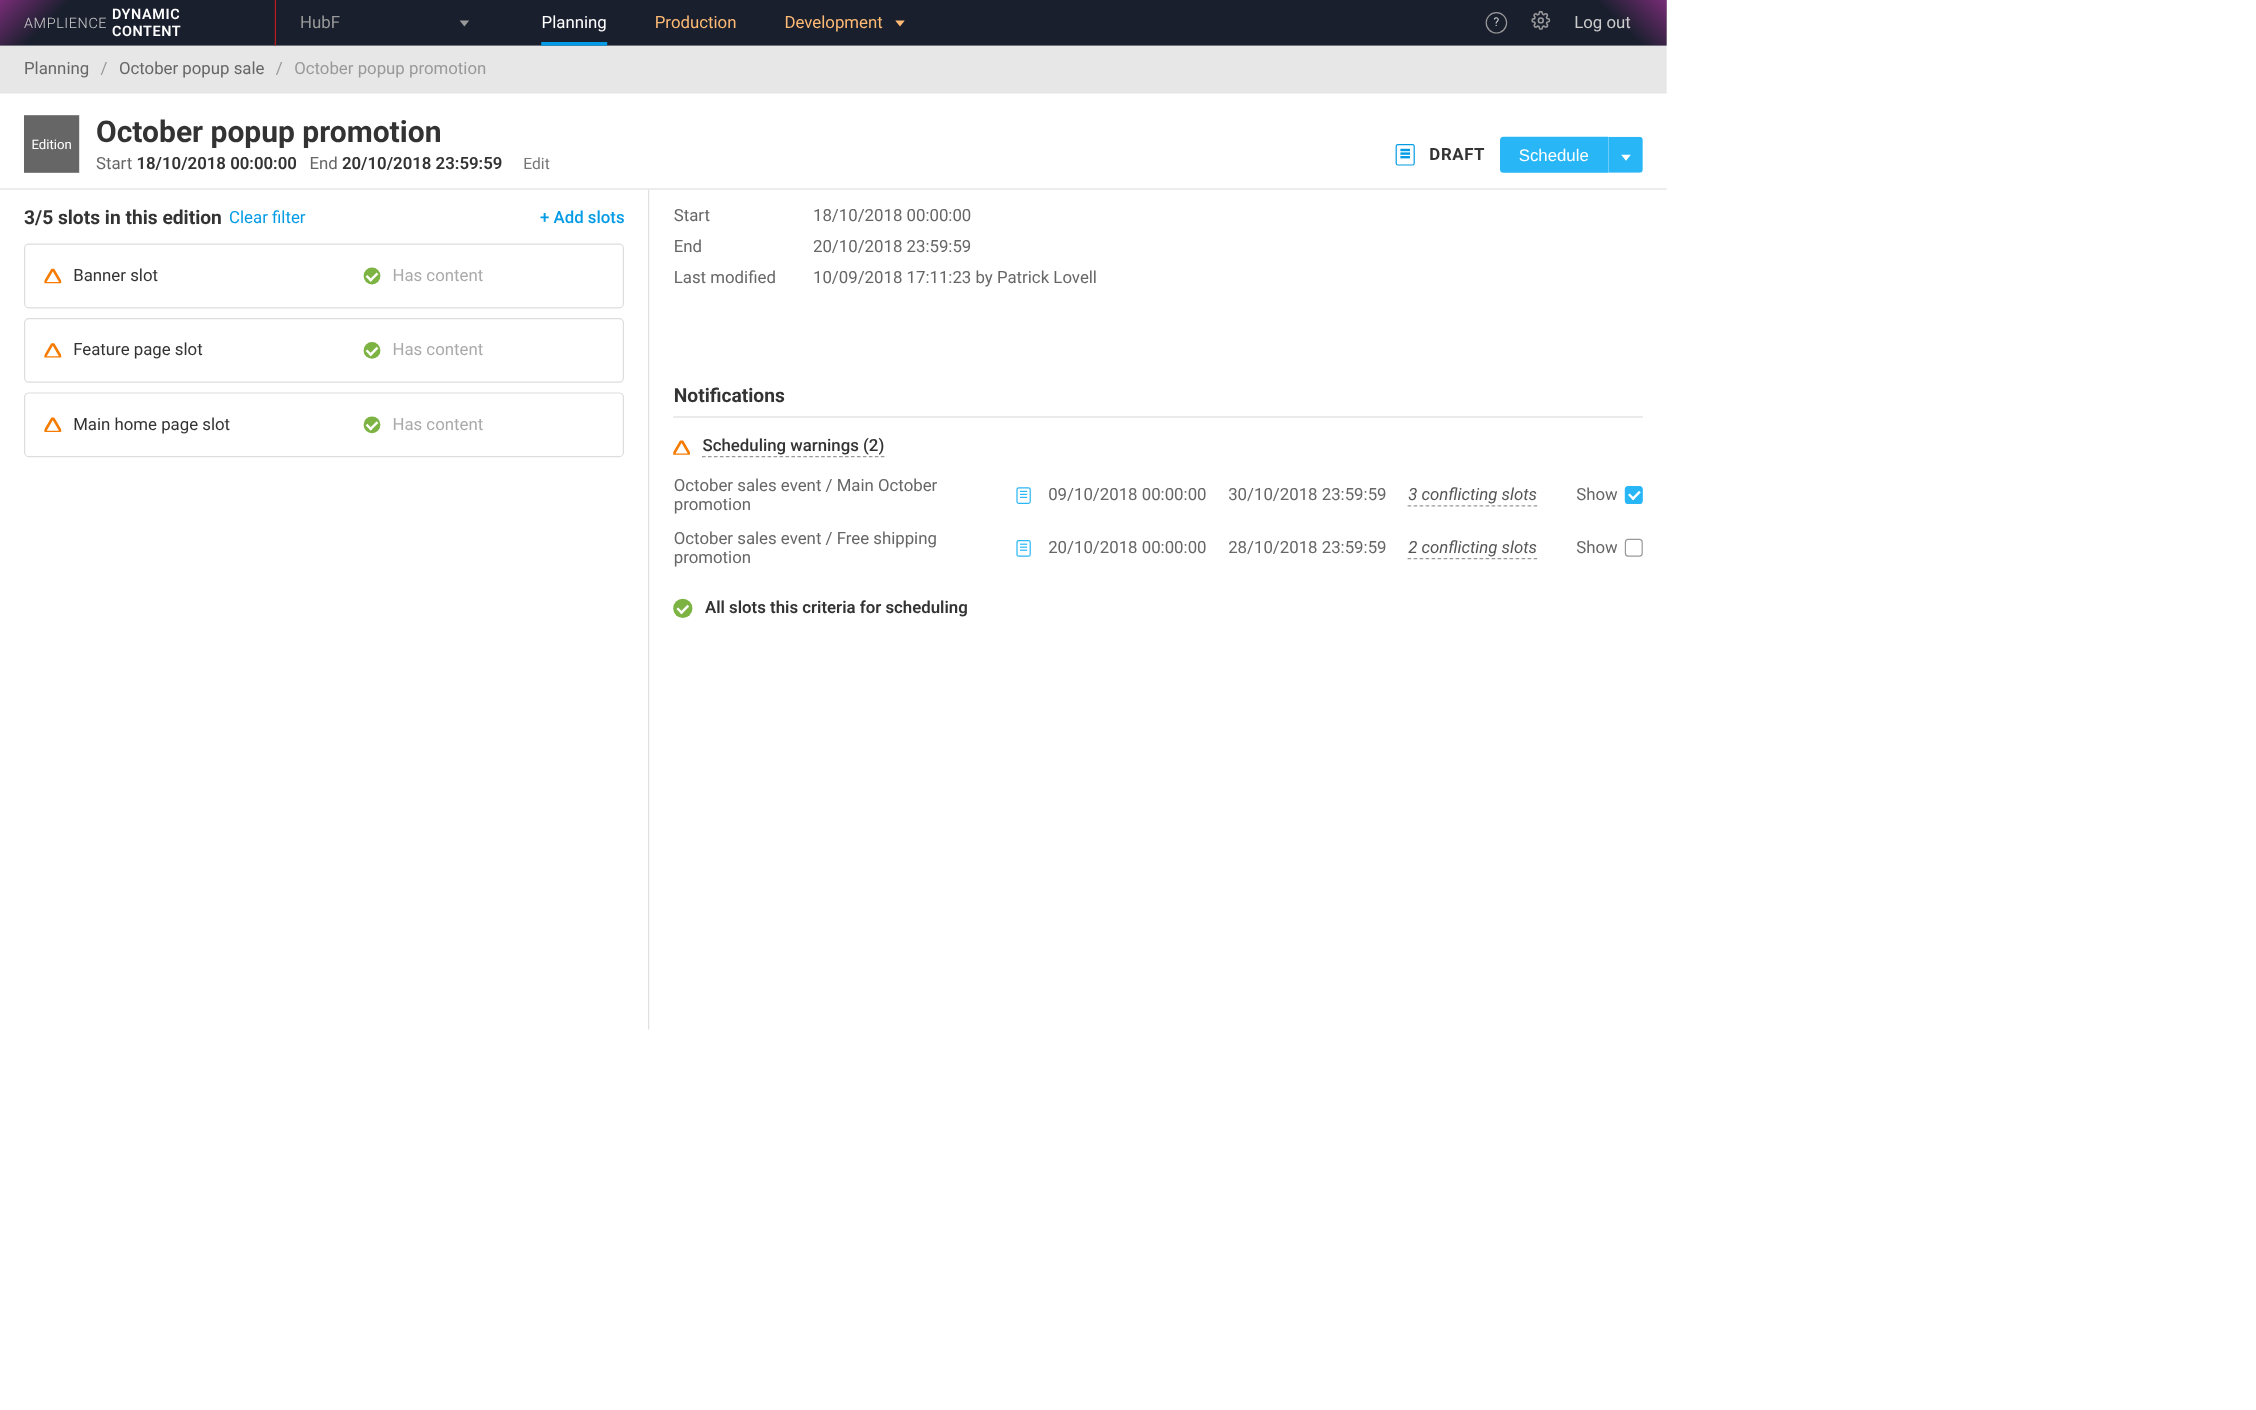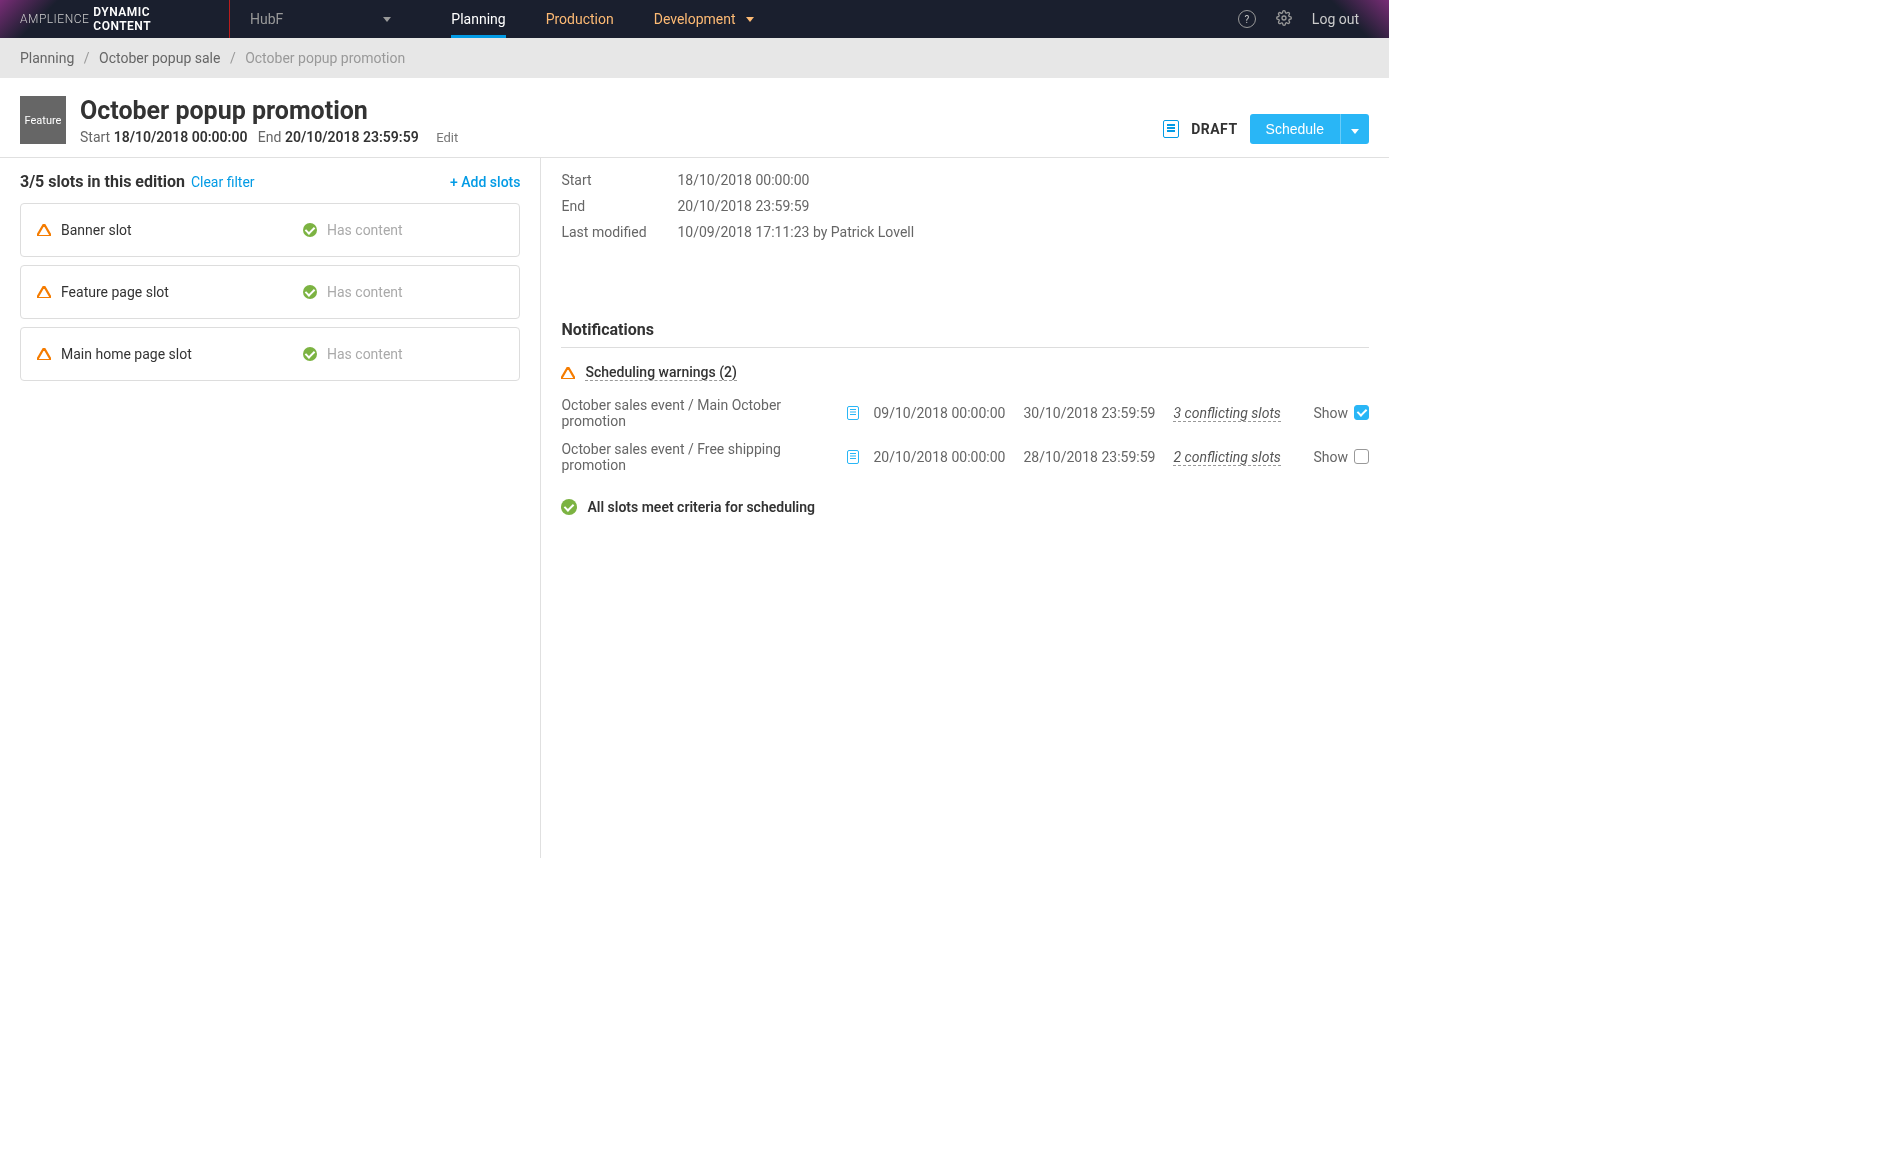--- a/index.html
+++ b/index.html
@@ -128,21 +128,21 @@
 
 <div class="crumbs">
   <a>Planning</a>
   <span class="crumb-sep">/</span>
   <a>October popup sale</a>
   <span class="crumb-sep">/</span>
   <span class="crumb-current">October popup promotion</span>
 </div>
 
 <div class="page-header">
-  <div class="edition-badge">Feature</div>
+  <div class="edition-badge">Edition</div>
   <div class="title-block">
     <h1 class="page-title">October popup promotion</h1>
     <div class="date-line">
       <span class="date-label">Start</span>
       <span class="date-val">18/10/2018 00:00:00</span>&nbsp;&nbsp;
       <span class="date-label">End</span>
       <span class="date-val">20/10/2018 23:59:59</span>
       <span class="date-edit">Edit</span>
     </div>
   </div>
@@ -244,17 +244,17 @@
             <span class="warn-date">28/10/2018 23:59:59</span>
             <span class="conflict"><span>2 conflicting slots</span></span>
             <span class="show-block">
               <span>Show</span>
               <span class="checkbox"></span>
             </span>
           </div>
         </div>
       <div class="all-ok">
         <span class="check-g"></span>
-        <span class="all-ok-text">All slots meet criteria for scheduling</span>
+        <span class="all-ok-text">All slots this criteria for scheduling</span>
       </div>
     </div>
   </div>
 </div>
 
 </body></html>

